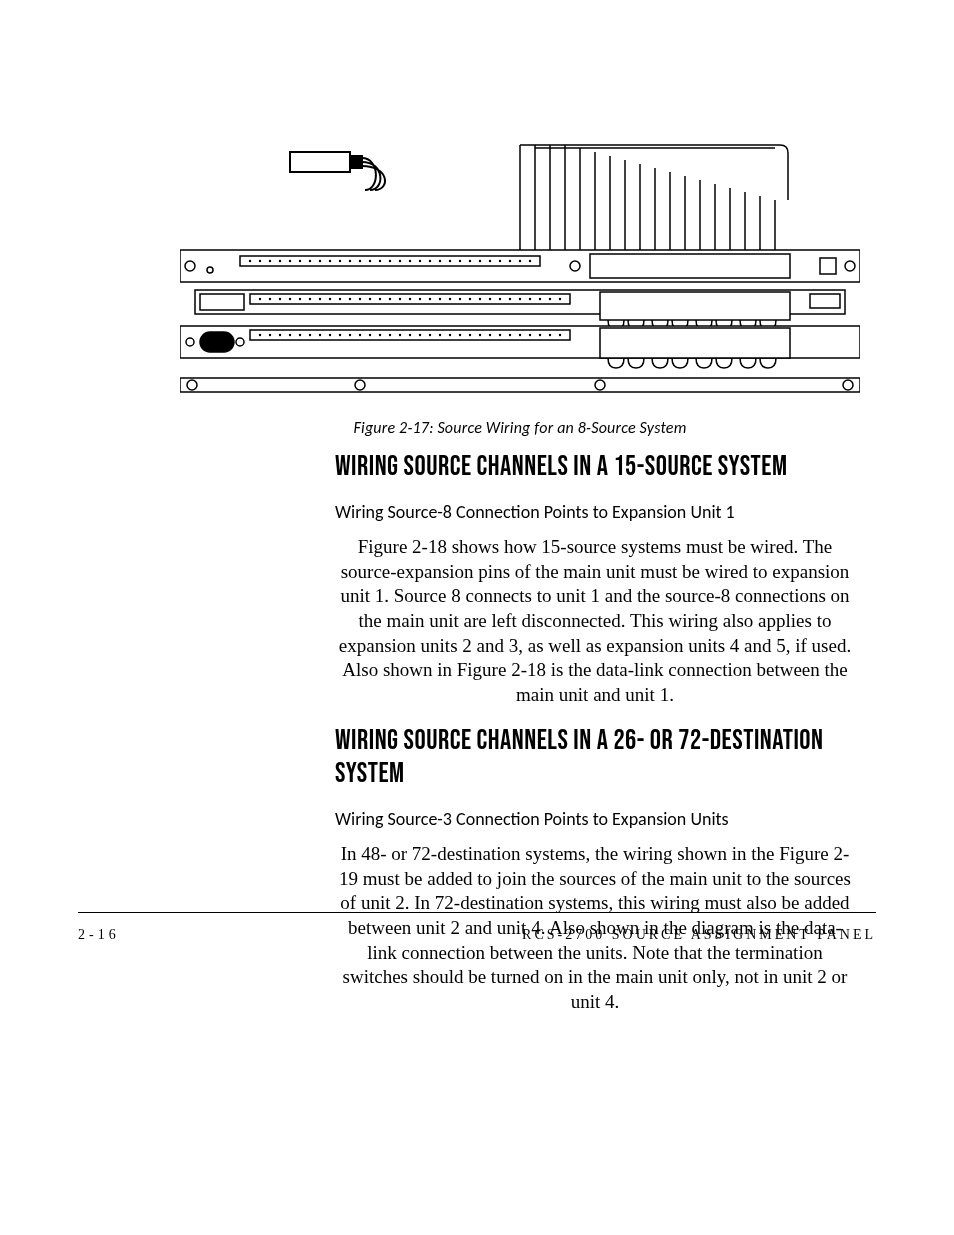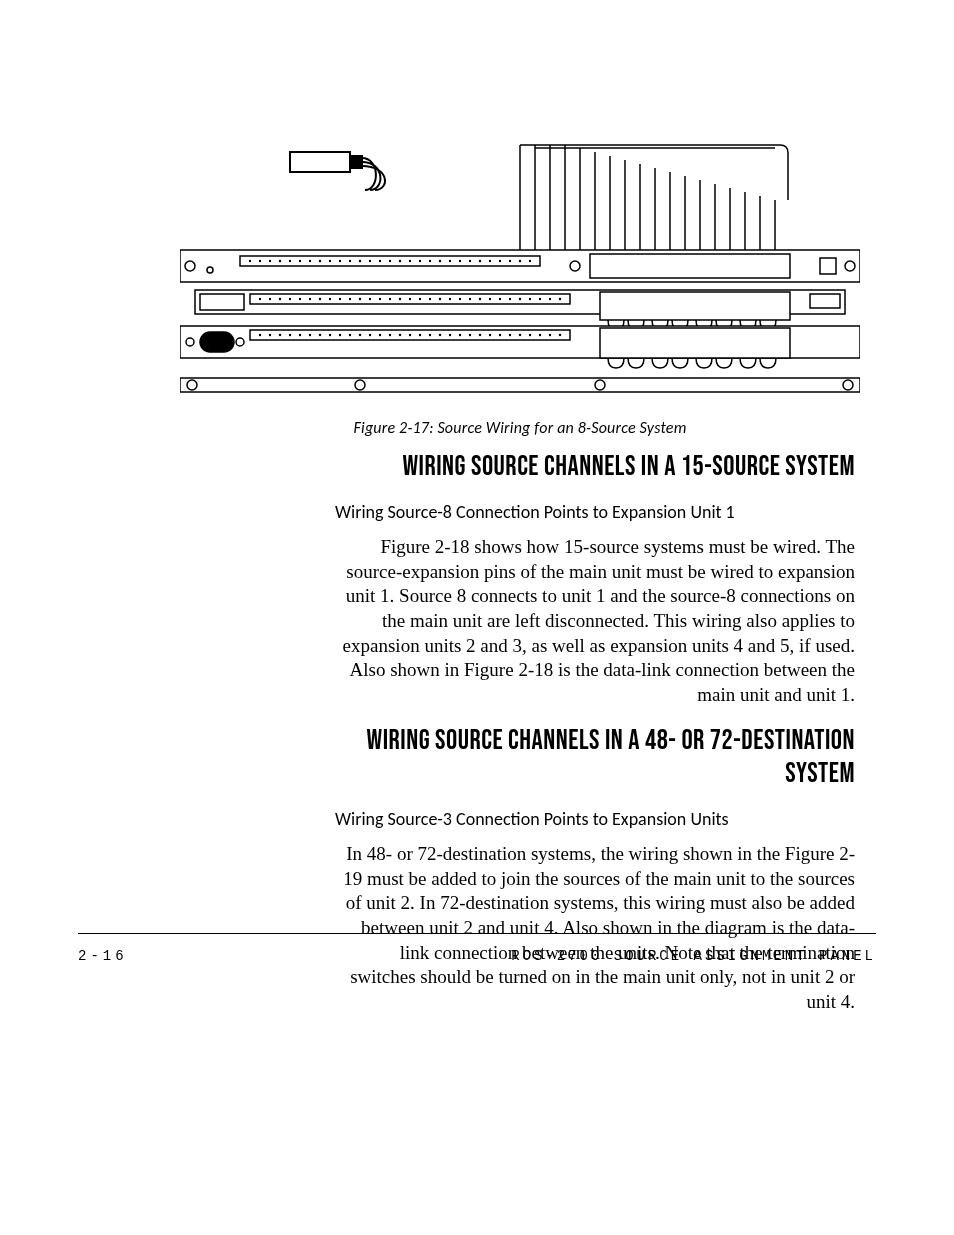--- a/index.html
+++ b/index.html
@@ -43,46 +43,45 @@
     top: 450px;
     width: 520px;
   }
   .h2-style {
     font-family: "Bebas Neue", "Arial Narrow", Arial, sans-serif;
     font-weight: 400;
     font-size: 28px;
     letter-spacing: 0.5px;
     margin: 0 0 18px 0;
     font-stretch: condensed;
-    text-align: right;
   }
   .h3-style {
     font-family: "Gill Sans", "Gill Sans MT", Calibri, sans-serif;
     font-weight: 400;
     font-size: 18px;
     margin: 0 0 12px 0;
   }
   .body-text {
     font-size: 19px;
     line-height: 1.3;
     margin: 0 0 16px 0;
-    text-align: right;
+    text-align: center;
   }
   .h2-second { margin-top: 8px; }
   .footer-rule {
     position: absolute;
     left: 78px;
     right: 78px;
-    bottom: 35px;
+    bottom: 56px;
     border-top: 1px solid #000;
     height: 24px;
     display: flex;
     justify-content: space-between;
     align-items: flex-end;
-    font-family: Liberation Mono, monospace;
+    font-family: Liberation Serif, serif;
     letter-spacing: 3px;
     font-size: 14px;
     padding-top: 6px;
   }
   .footer-left { font-weight: 400; letter-spacing: 4px; }
   .footer-right { font-weight: 400; letter-spacing: 3px; }
 </style>
 </head>
 <body>
 
@@ -283,21 +282,21 @@
       </g>
     </svg>
     <div class="caption">Figure 2-17: Source Wiring for an 8-Source System</div>
   </div>
 
   <div class="content">
     <h2 class="h2-style">WIRING SOURCE CHANNELS IN A 15-SOURCE SYSTEM</h2>
     <h3 class="h3-style">Wiring Source-8 Connection Points to Expansion Unit 1</h3>
     <p class="body-text">Figure 2-18 shows how 15-source systems must be wired. The source-expansion pins of the main unit must be wired to expansion unit 1. Source 8 connects to unit 1 and the source-8 connections on the main unit are left disconnected. This wiring also applies to expansion units 2 and 3, as well as expansion units 4 and 5, if used. Also shown in Figure 2-18 is the data-link connection between the main unit and unit 1.</p>
 
-    <h2 class="h2-style h2-second">WIRING SOURCE CHANNELS IN A 48- OR 72-DESTINATION SYSTEM</h2>
+    <h2 class="h2-style h2-second">WIRING SOURCE CHANNELS IN A 26- OR 72-DESTINATION SYSTEM</h2>
     <h3 class="h3-style">Wiring Source-3 Connection Points to Expansion Units</h3>
     <p class="body-text">In 48- or 72-destination systems, the wiring shown in the Figure 2-19 must be added to join the sources of the main unit to the sources of unit 2. In 72-destination systems, this wiring must also be added between unit 2 and unit 4. Also shown in the diagram is the data-link connection between the units. Note that the termination switches should be turned on in the main unit only, not in unit 2 or unit 4.</p>
   </div>
 
   <div class="footer-rule">
     <span class="footer-left">2-16</span>
     <span class="footer-right">RCS-2700 SOURCE ASSIGNMENT PANEL</span>
   </div>
 
 </div>

